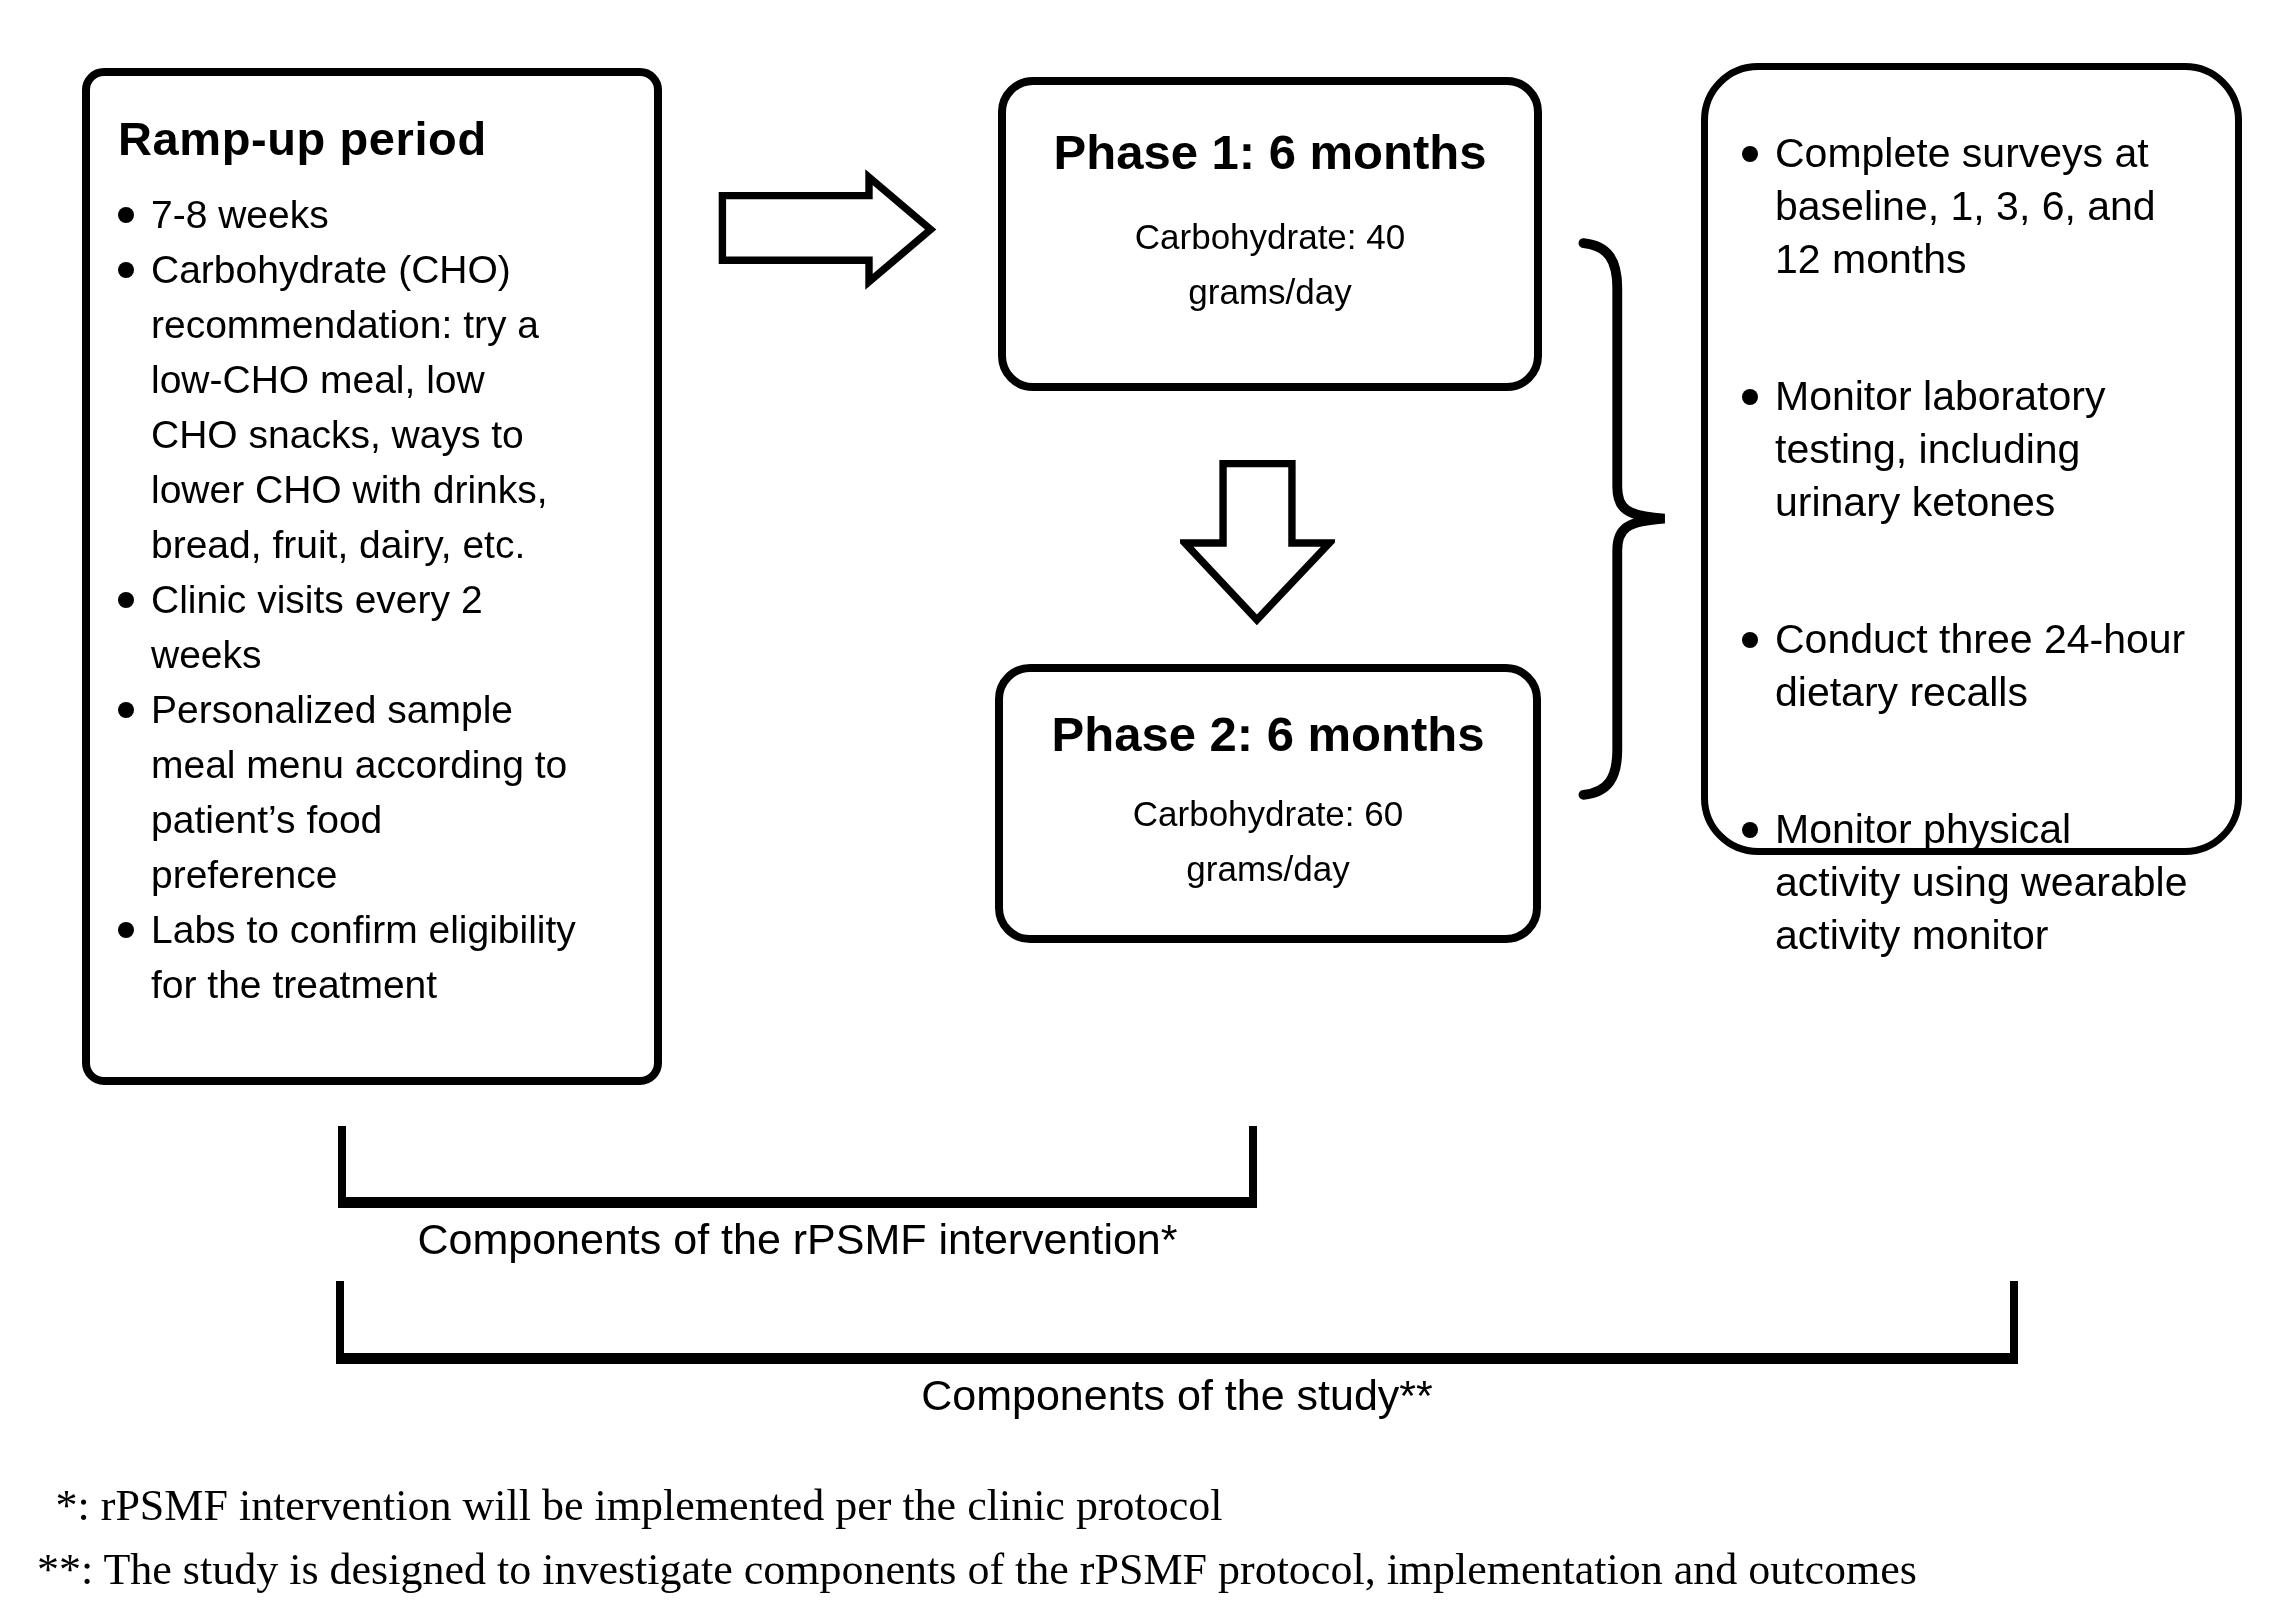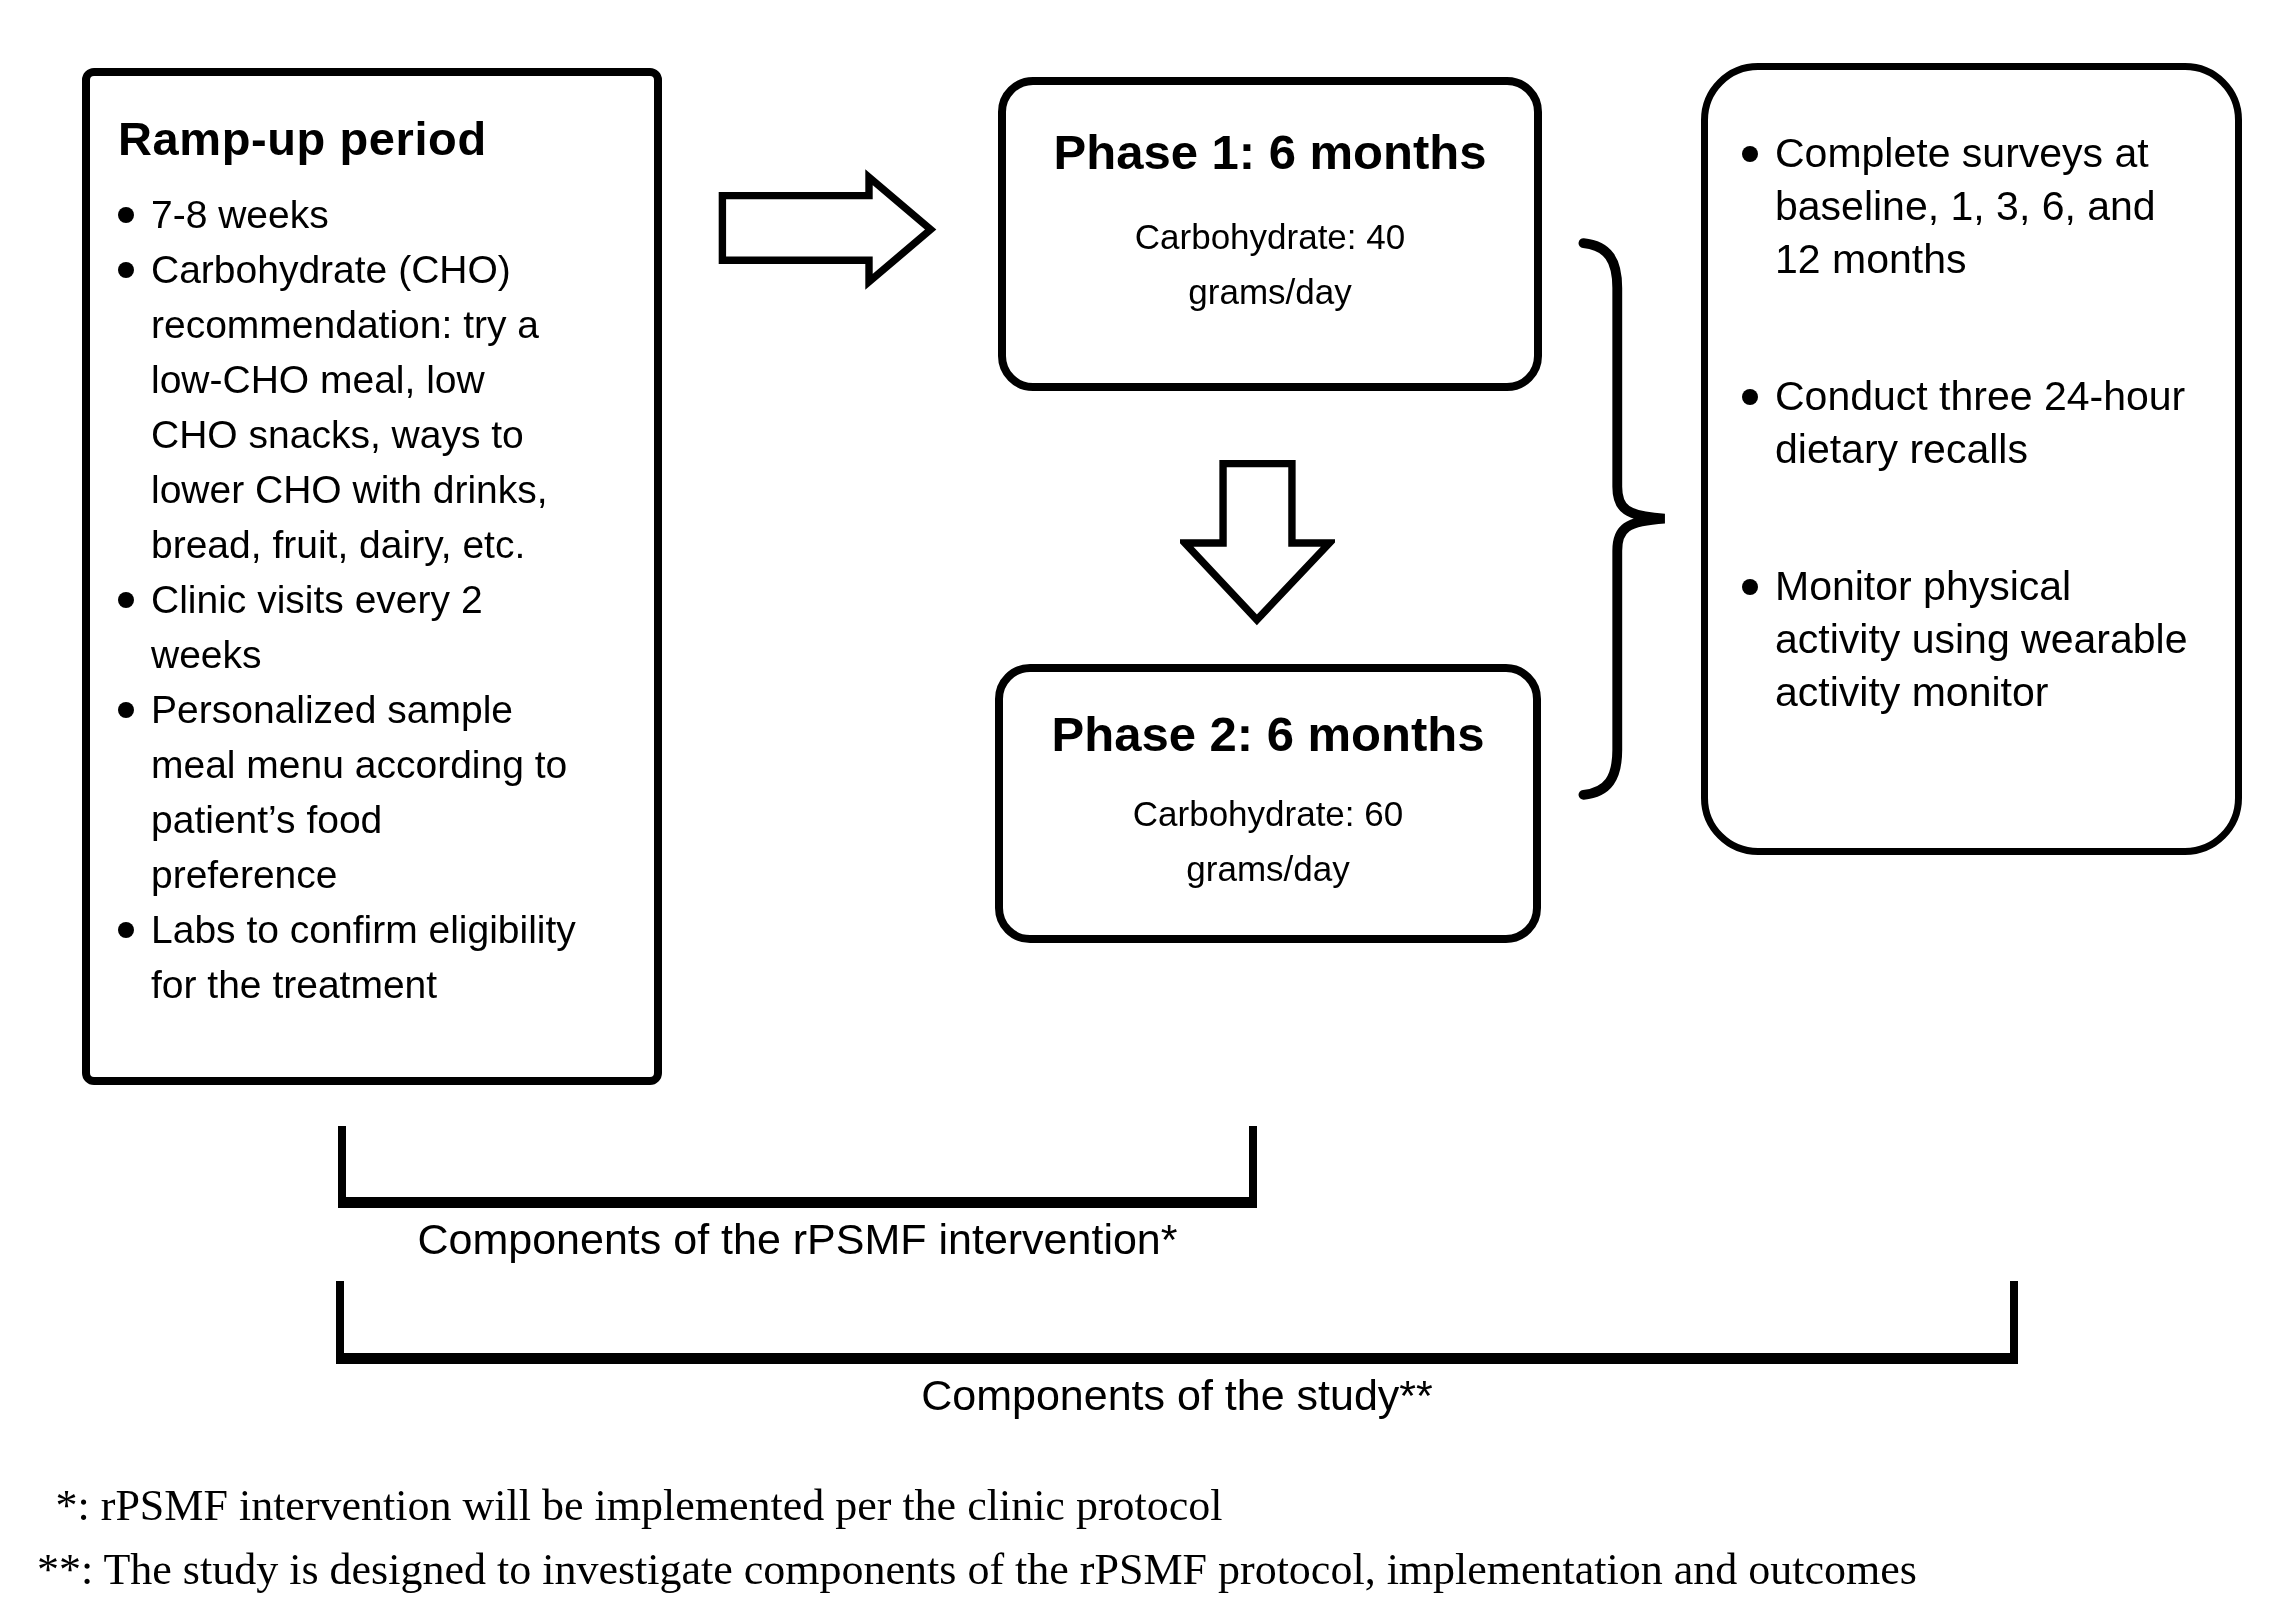--- a/index.html
+++ b/index.html
@@ -2,21 +2,21 @@
 <html style="font-size:10px"><head>
 <meta charset="utf-8">
 <style>
   html,body{margin:0;padding:0;background:#ffffff;}
   .canvas{
     position:relative;width:2295px;height:1624px;background:#ffffff;
     font-family:"Liberation Sans","DejaVu Sans",sans-serif;color:#000;overflow:hidden;
   }
   
   .rbox{position:absolute;box-sizing:border-box;background:#fff;border:8px solid #000;}
-  .left-box{left:82px;top:68px;width:580px;height:1017px;border-radius:12px;padding:32px 18.5px 0 28px;}
+  .left-box{left:82px;top:68px;width:580px;height:1017px;border-radius:22px;padding:32px 18.5px 0 28px;}
   .left-title{font-size:47px;font-weight:bold;line-height:62px;margin:0 0 17px 0;letter-spacing:0.6px;}
   .blist{margin:0;padding:0;list-style:none;}
   .bitem{display:flex;align-items:flex-start;font-size:39px;line-height:55px;}
   .bdot{flex:0 0 auto;width:16px;height:16px;border-radius:50%;background:#000;margin:20px 17px 0 0;}
   .btext{flex:0 1 auto;max-width:425px;}
   .phase-box{border-width:8.6px;border-radius:35px;text-align:center;}
   .phase1{left:998px;top:77px;width:544px;height:314px;}
   .phase2{left:995px;top:664px;width:546px;height:279px;}
   .phase-title{font-size:49px;font-weight:bold;line-height:62px;margin:36px 0 0 0;}
   .phase2 .phase-title{margin-top:31px;}
@@ -97,20 +97,24 @@
   </svg>
 
   <div class="rbox right-box">
     <ul class="blist">
       <li class="bitem">
         <span class="bdot"></span>
         <span class="btext">Complete surveys at baseline, 1, 3, 6, and 12 months</span>
       </li>
       <li class="bitem">
         <span class="bdot"></span>
+        <span class="btext">Monitor laboratory testing, including urinary ketones</span>
+      </li>
+      <li class="bitem">
+        <span class="bdot"></span>
         <span class="btext">Conduct three 24-hour dietary recalls</span>
       </li>
       <li class="bitem">
         <span class="bdot"></span>
         <span class="btext">Monitor physical activity using wearable activity monitor</span>
       </li>
     </ul>
   </div>
 
   <div class="bracket bracket-1"></div>

